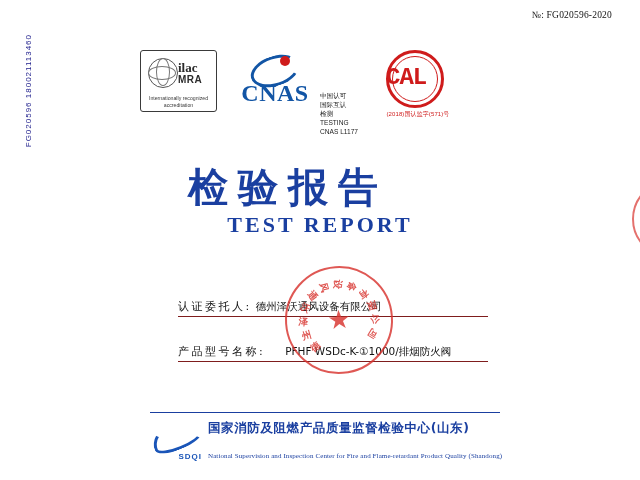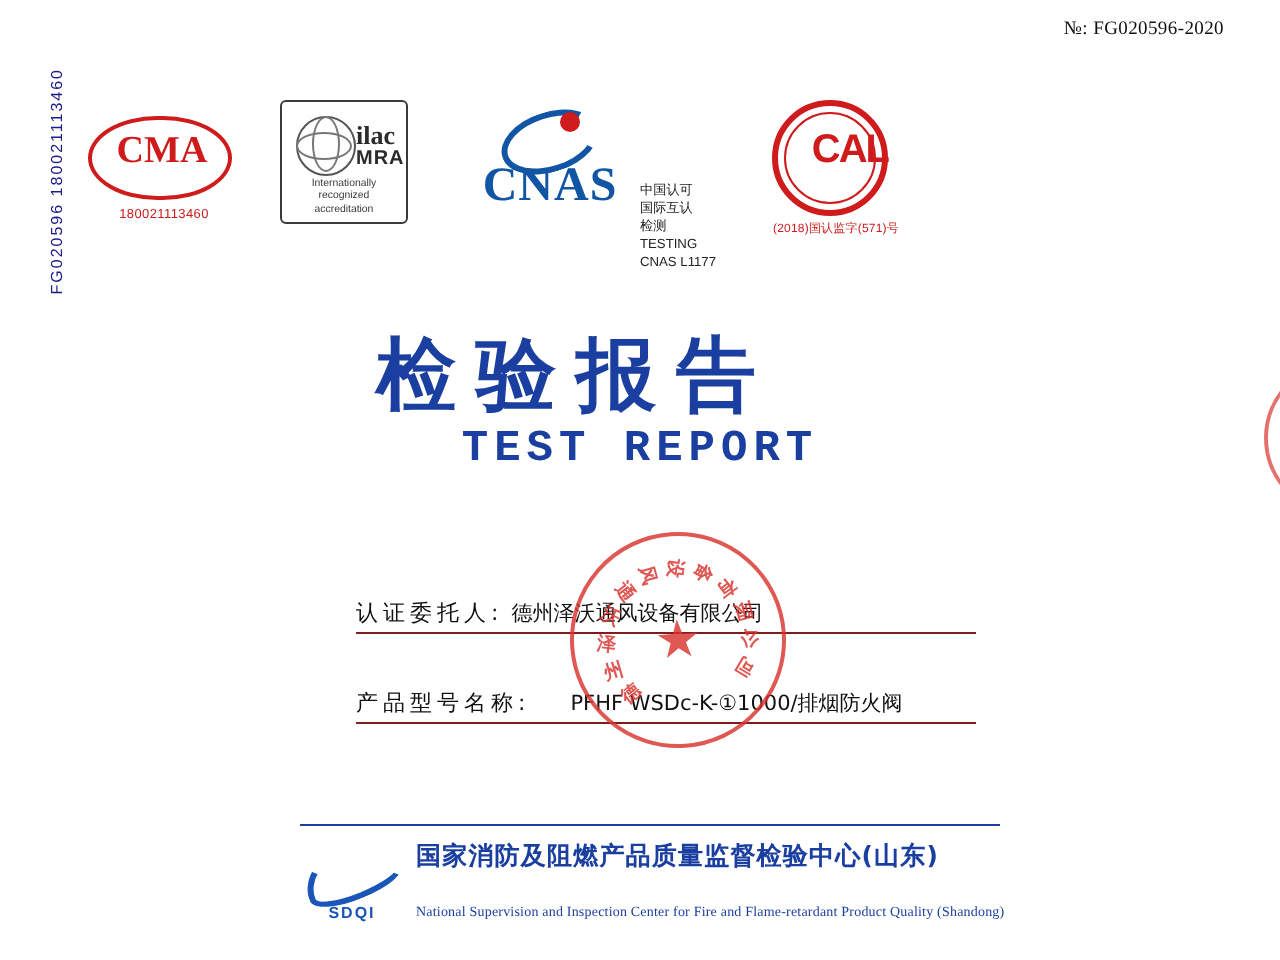--- a/index.html
+++ b/index.html
@@ -91,21 +91,21 @@
     font-size: 6.5px;
     color: #cf1b1b;
     letter-spacing: 0.2px;
   }
 
   
   .ilac {
     position: absolute;
     left: 96px;
     top: 6px;
-    width: 64px;
+    width: 77px;
     height: 62px;
   }
   .ilac .box {
     position: absolute;
     inset: 0;
     border: 1.6px solid #3a3a3a;
     border-radius: 3px;
     box-sizing: border-box;
     background: #fff;
   }
@@ -225,25 +225,25 @@
     left: 10px; top: 6px;
     width: 46px; height: 46px;
     border: 1.4px solid #cf1b1b;
     border-radius: 50%;
     box-sizing: border-box;
   }
   .cal .letters {
     position: absolute;
     left: 4px; top: 14px;
     width: 58px;
-    text-align: right;
-    font-size: 20px;
+    text-align: left;
+    font-size: 24px;
     font-weight: bold;
     color: #cf1b1b;
-    font-family: Liberation Sans, sans-serif;
+    font-family: Liberation Mono, monospace;
     letter-spacing: -1px;
   }
   .cal .foot {
     position: absolute;
     left: -10px;
     top: 60px;
     width: 92px;
     text-align: center;
     font-size: 6px;
     color: #cf1b1b;
@@ -266,21 +266,21 @@
   .title-en {
     position: absolute;
     top: 212px;
     left: 0;
     width: 640px;
     text-align: center;
     font-size: 22px;
     font-weight: bold;
     color: #1a3fa0;
     letter-spacing: 3px;
-    font-family: Liberation Mono, monospace;
+    font-family: Liberation Serif, serif;
   }
 
   
   .fields {
     position: absolute;
     left: 178px;
     top: 284px;
     width: 310px;
   }
   .field {
@@ -380,21 +380,21 @@
     position: absolute;
     left: 150px;
     top: 420px;
     width: 360px;
     display: flex;
     align-items: flex-start;
   }
   .sdqi {
     width: 52px;
     flex: 0 0 52px;
-    text-align: center;
+    text-align: right;
     position: relative;
     top: 2px;
   }
   .sdqi .swoosh {
     width: 44px;
     height: 22px;
     margin: 0 auto;
     border: 3px solid #1a55b8;
     border-radius: 50% 50% 50% 50% / 70% 70% 30% 30%;
     border-top-color: transparent;
@@ -428,25 +428,20 @@
 <body>
 
 <div class="page">
 
   <div class="report-no">№: FG020596-2020</div>
 
   <div class="vert-code">FG020596  180021113460</div>
 
   <div class="logos">
 
-    <div class="cma">
-      <div class="ring"></div>
-      <div class="txt">CMA</div>
-      <div class="sub">180021113460</div>
-    </div>
 
     <div class="ilac">
       <div class="box"></div>
       <div class="globe"></div>
       <div class="brand">ilac</div>
       <div class="mra">MRA</div>
       <div class="foot">Internationally recognized accreditation</div>
     </div>
 
     <div class="cnas">

